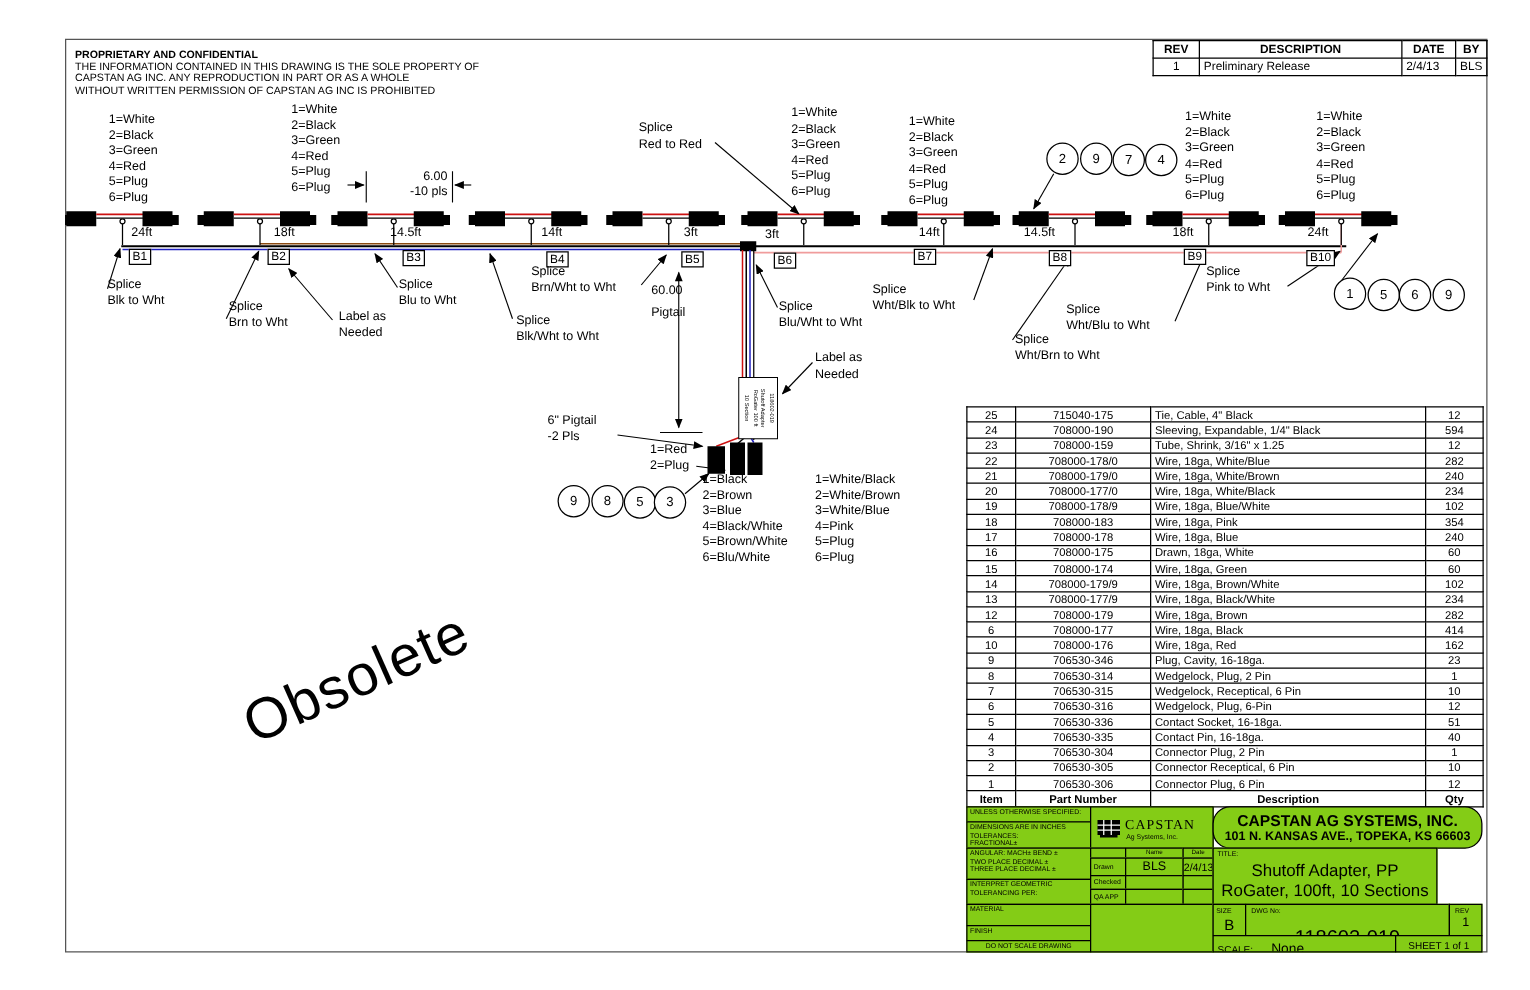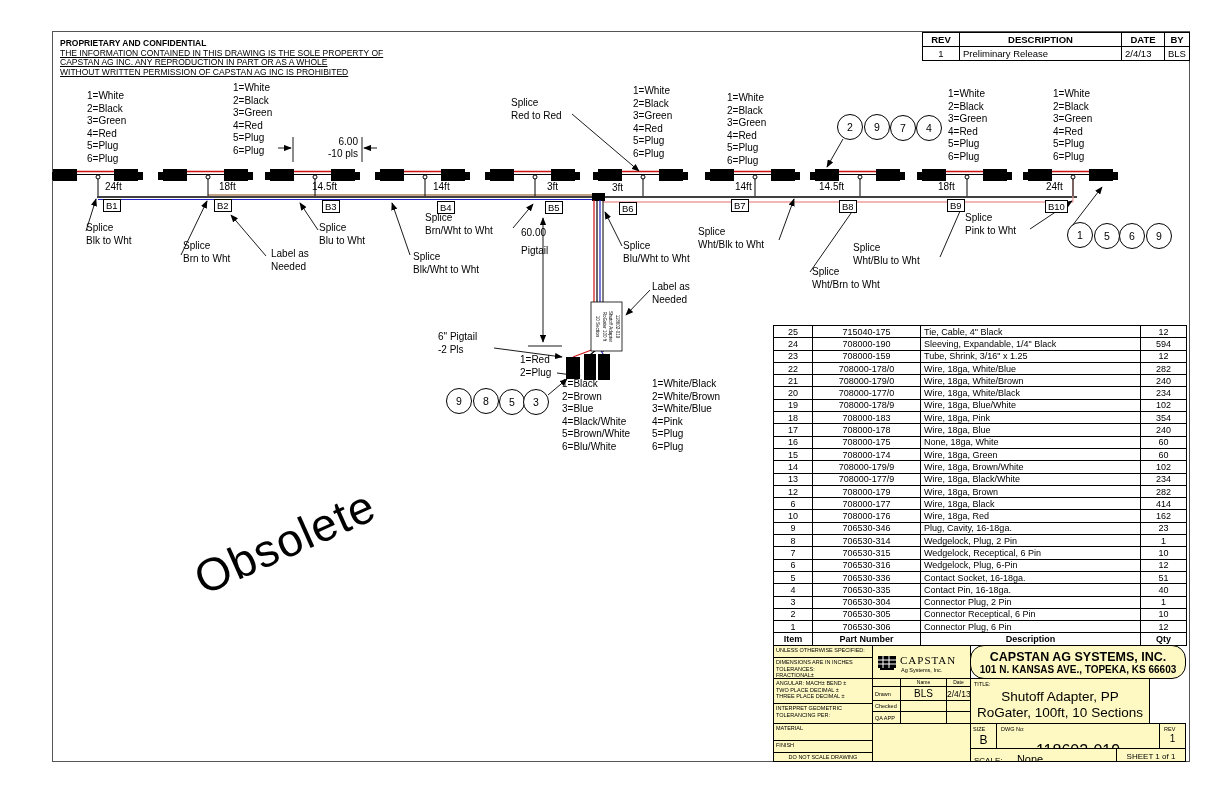--- a/index.html
+++ b/index.html
@@ -17,21 +17,21 @@
   .revtbl .hd{font-weight:bold;text-align:center;}
   
   .parts{position:absolute;left:773px;top:325px;border-collapse:collapse;table-layout:fixed;}
   .parts td{border:1px solid #000;height:11.3px;padding:0 3px;font-size:9px;line-height:10px;overflow:hidden;white-space:nowrap;}
   .parts .c-item{text-align:center;}
   .parts .c-part{text-align:center;}
   .parts .c-qty{text-align:center;}
   .parts .hrow td{font-weight:bold;text-align:center;height:12px;}
   
   .tb{position:absolute;left:773px;top:645px;width:413px;height:117px;box-sizing:border-box;}
-  .tb .cell{position:absolute;border:1px solid #000;box-sizing:border-box;overflow:hidden;background:#fef9c3;}
+  .tb .cell{position:absolute;border:1px solid #000;box-sizing:border-box;overflow:hidden;background:#84cc16;}
   .tiny{font-size:5.5px;line-height:6.5px;}
   .wm{position:absolute;left:185px;top:497px;width:280px;font-size:46px;transform:rotate(-24deg);transform-origin:50% 50%;letter-spacing:1px;}
   svg{position:absolute;left:0;top:0;}
   .rot90{transform:rotate(90deg);transform-origin:top left;}
 </style>
 </head>
 <body>
 
 <div class="sheet"></div>
 
@@ -207,21 +207,21 @@
     <line x1="494" y1="348" x2="562" y2="357" marker-end="url(#arr)"></line>
     <line x1="557" y1="373" x2="580" y2="376" marker-end="url(#arr)"></line>
     <line x1="843" y1="139" x2="827" y2="167" marker-end="url(#arr)"></line>
     <line x1="1072" y1="226" x2="1102" y2="187" marker-end="url(#arr)"></line>
     <line x1="548" y1="395" x2="567" y2="379" marker-end="url(#arr)"></line>
   </g>
 </svg>
 
 <div class="abs" style="left:60px;top:39px;width:400px;">
   <div style="font-size:8.5px;font-weight:bold;line-height:9.5px;">PROPRIETARY AND CONFIDENTIAL</div>
-  <div class="ml" style="font-size:8.5px;line-height:9.5px;text-decoration:underline;">THE INFORMATION CONTAINED IN THIS DRAWING IS THE SOLE PROPERTY OF
+  <div class="ml" style="font-size:8.5px;line-height:9.5px;">THE INFORMATION CONTAINED IN THIS DRAWING IS THE SOLE PROPERTY OF
 CAPSTAN AG INC. ANY REPRODUCTION IN PART OR AS A WHOLE
 WITHOUT WRITTEN PERMISSION OF CAPSTAN AG INC IS PROHIBITED</div>
 </div>
 
 <table class="revtbl">
   <colgroup>
       <col style="width:37px">
       <col style="width:162px">
       <col style="width:43px">
       <col style="width:24px">
@@ -439,21 +439,21 @@
       <tr>
         <td class="c-item">17</td>
         <td class="c-part">708000-178</td>
         <td class="c-desc">Wire, 18ga, Blue</td>
         <td class="c-qty">240</td>
       </tr>
 
       <tr>
         <td class="c-item">16</td>
         <td class="c-part">708000-175</td>
-        <td class="c-desc">None, 18ga, White</td>
+        <td class="c-desc">Drawn, 18ga, White</td>
         <td class="c-qty">60</td>
       </tr>
 
       <tr>
         <td class="c-item">15</td>
         <td class="c-part">708000-174</td>
         <td class="c-desc">Wire, 18ga, Green</td>
         <td class="c-qty">60</td>
       </tr>
 

